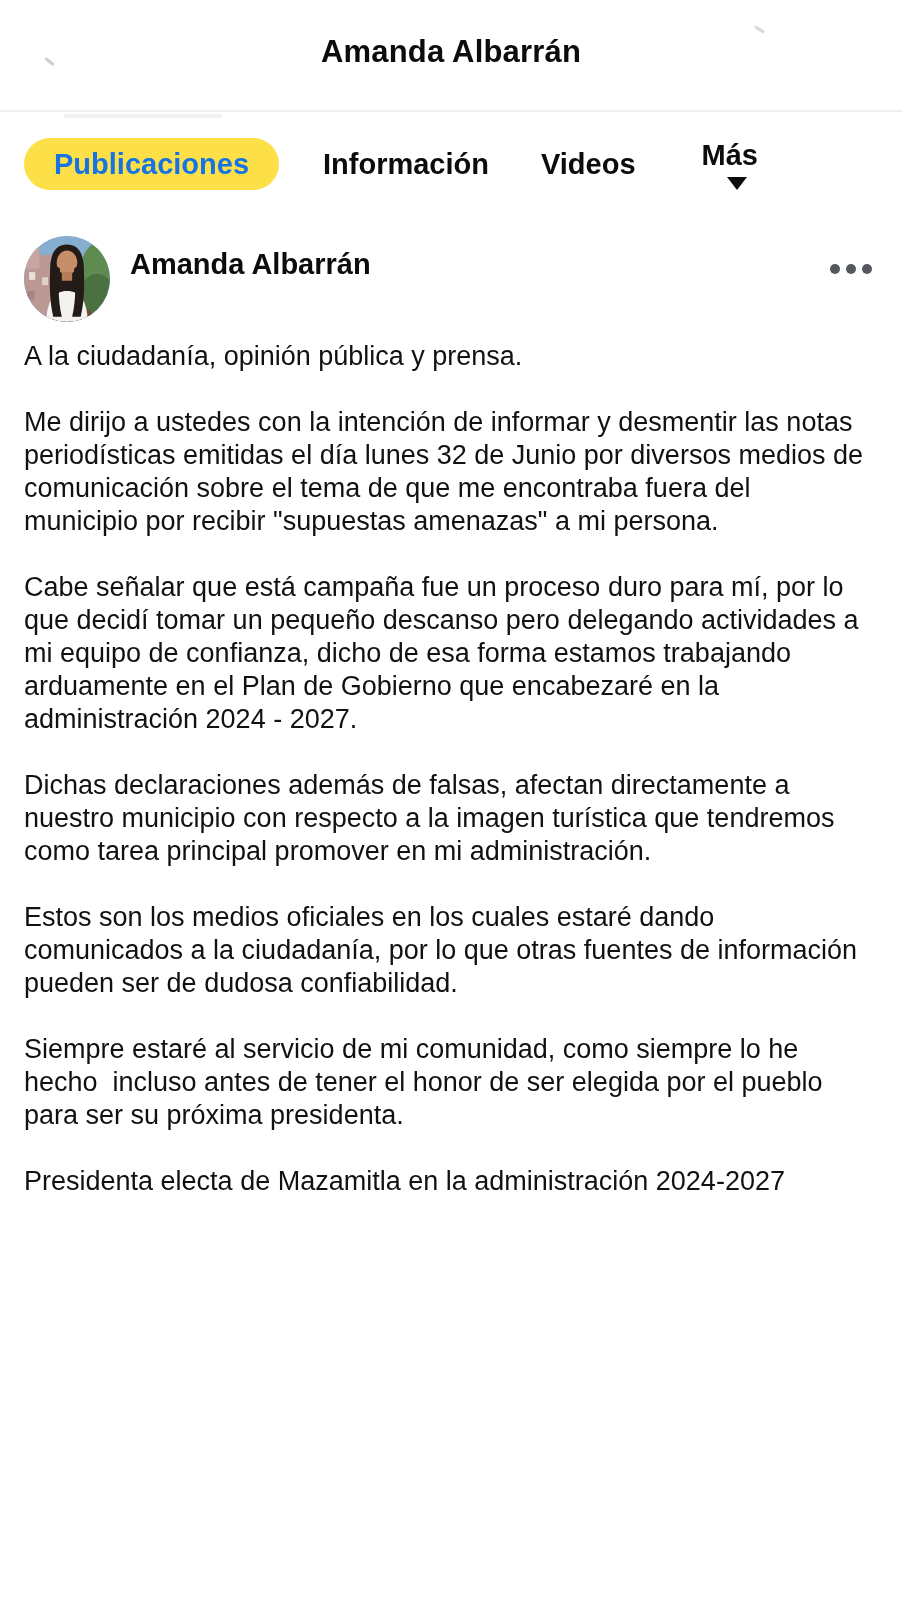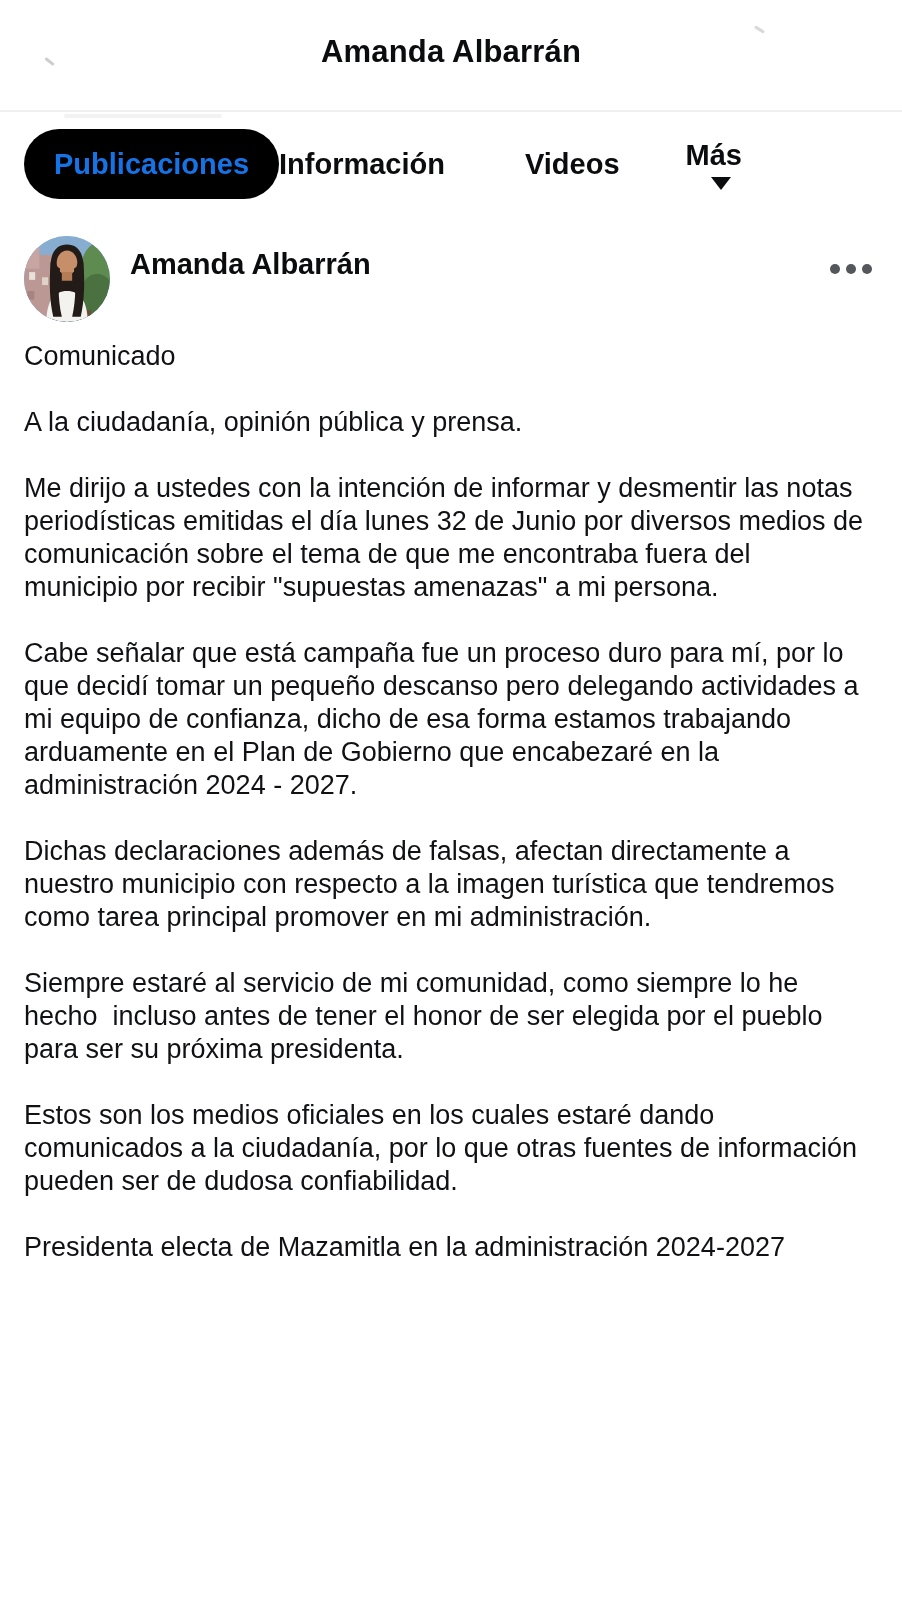--- a/index.html
+++ b/index.html
@@ -34,26 +34,26 @@
     width: 158px; height: 4px; background: #f2f2f2; border-radius: 2px;
   }
 
   
   .tabbar { display: flex; align-items: center; height: 104px; padding-left: 24px; }
   .tab {
     font-size: 29px; font-weight: 700; color: #0b0c0e;
     cursor: pointer; white-space: nowrap;
   }
   .tab.pill {
-    background: #000000; color: #1673e6;
-    height: 70px; padding: 0 30px; border-radius: 38px;
+    background: #fde047; color: #1673e6;
+    height: 52px; padding: 0 30px; border-radius: 38px;
     display: flex; align-items: center;
   }
-  .tab.t2 { }
-  .tab.t3 { margin-left: 80px; }
+  .tab.t2 { margin-left: 44px; }
+  .tab.t3 { margin-left: 52px; }
   .tab.t4 { margin-left: 66px; display: flex; align-items: center; flex-direction: column; }
   .caret-down {
     width: 0; height: 0;
     border-left: 10px solid transparent;
     border-right: 10px solid transparent;
     border-top: 13px solid #0b0c0e;
     margin-left: 15px; margin-top: 5px;
   }
 
   
@@ -141,33 +141,32 @@
       <div class="author-name">Amanda Albarrán</div>
       <div class="menu-button">
         <span class="dot"></span>
         <span class="dot"></span>
         <span class="dot"></span>
       </div>
     </div>
 
     <div class="post-body">
 
-        <p class="post-paragraph">Comunicado</p>
 
         <p class="post-paragraph">A la ciudadanía, opinión pública y prensa.</p>
 
         <p class="post-paragraph">Me dirijo a ustedes con la intención de informar y desmentir las notas periodísticas emitidas el día lunes 32 de Junio por diversos medios de comunicación sobre el tema de que me encontraba fuera del municipio por recibir "supuestas amenazas" a mi persona.</p>
 
         <p class="post-paragraph">Cabe señalar que está campaña fue un proceso duro para mí, por lo que decidí tomar un pequeño descanso pero delegando actividades a mi equipo de confianza, dicho de esa forma estamos trabajando arduamente en el Plan de Gobierno que encabezaré en la administración 2024 - 2027.</p>
 
         <p class="post-paragraph">Dichas declaraciones además de falsas, afectan directamente a nuestro municipio con respecto a la imagen turística que tendremos como tarea principal promover en mi administración.</p>
 
+        <p class="post-paragraph">Estos son los medios oficiales en los cuales estaré dando comunicados a la ciudadanía, por lo que otras fuentes de información pueden ser de dudosa confiabilidad.</p>
+
         <p class="post-paragraph">Siempre estaré al servicio de mi comunidad, como siempre lo he hecho&nbsp; incluso antes de tener el honor de ser elegida por el pueblo para ser su próxima presidenta.</p>
-
-        <p class="post-paragraph">Estos son los medios oficiales en los cuales estaré dando comunicados a la ciudadanía, por lo que otras fuentes de información pueden ser de dudosa confiabilidad.</p>
 
 
 
 
         <p class="post-paragraph">Presidenta electa de Mazamitla en la administración 2024-2027</p>
 
     </div>
 
   </main>
 </div>

